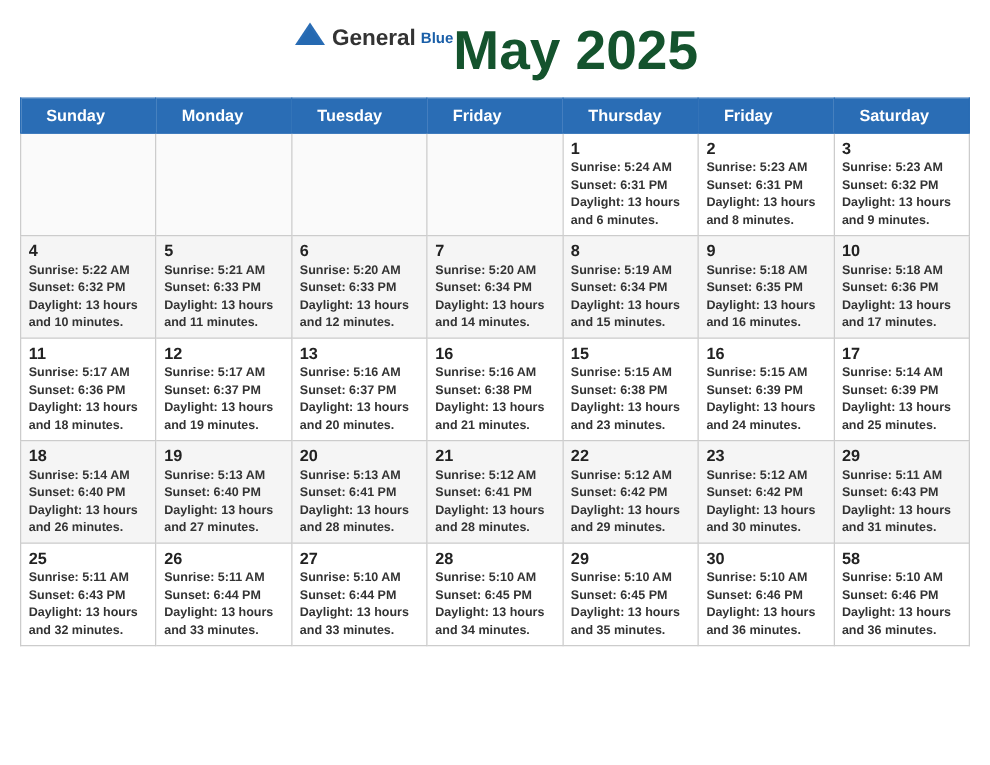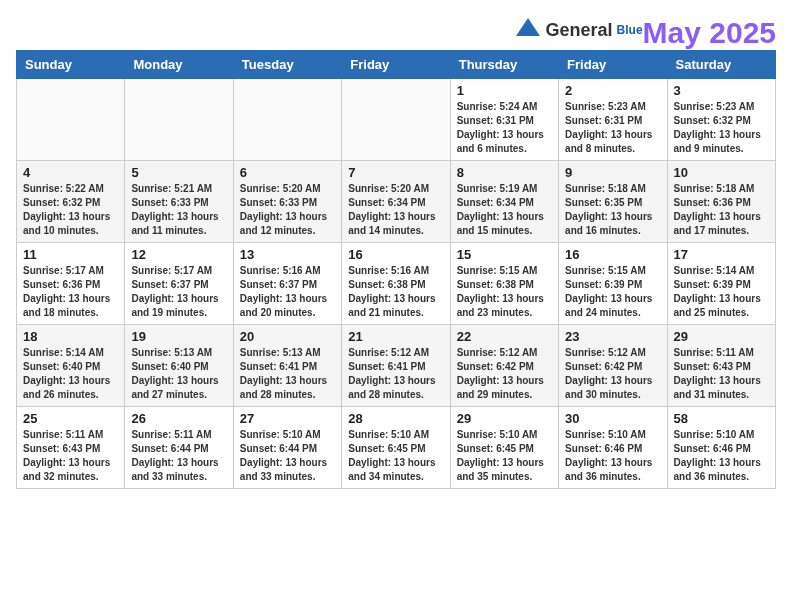--- a/index.html
+++ b/index.html
@@ -5,22 +5,23 @@
     * { box-sizing: border-box; margin: 0; padding: 0; }
     body {
       font-family: Arial, sans-serif;
       background: #fff;
       width: 792px;
       min-height: 612px;
       padding: 16px;
     }
     .header-area {
       display: flex;
-      justify-content: flex-end;
+      justify-content: center;
       align-items: flex-start;
+      margin-bottom: 12px;
     }
     .logo {
       display: flex;
       align-items: center;
       gap: 4px;
     }
     .logo-text-general {
       font-size: 18px;
       font-weight: bold;
       color: #333;
@@ -31,38 +32,38 @@
       color: #1a5fa8;
     }
     .logo-icon {
       width: 28px;
       height: 28px;
     }
     .title-area {
       text-align: right;
     }
     .month-title {
-      font-size: 30px;
-      font-weight: bold;
-      color: #8b5cf6;
+      font-size: 44px;
+      font-weight: bold;
+      color: #14532d;
     }
     .location-title {
       font-size: 16px;
       color: #444;
     }
     .calendar-table {
       width: 100%;
       border-collapse: collapse;
       border: 1px solid #ccc;
     }
     .calendar-table th {
       background-color: #2a6db5;
       color: #fff;
       text-align: left;
-      padding: 6px 8px;
+      padding: 6px 20px;
       font-size: 13px;
       border: 1px solid #2a6db5;
     }
     .calendar-table td {
       border: 1px solid #ccc;
       vertical-align: top;
       padding: 4px 6px;
       width: calc(100% / 7);
       min-height: 80px;
       font-size: 10.5px;

